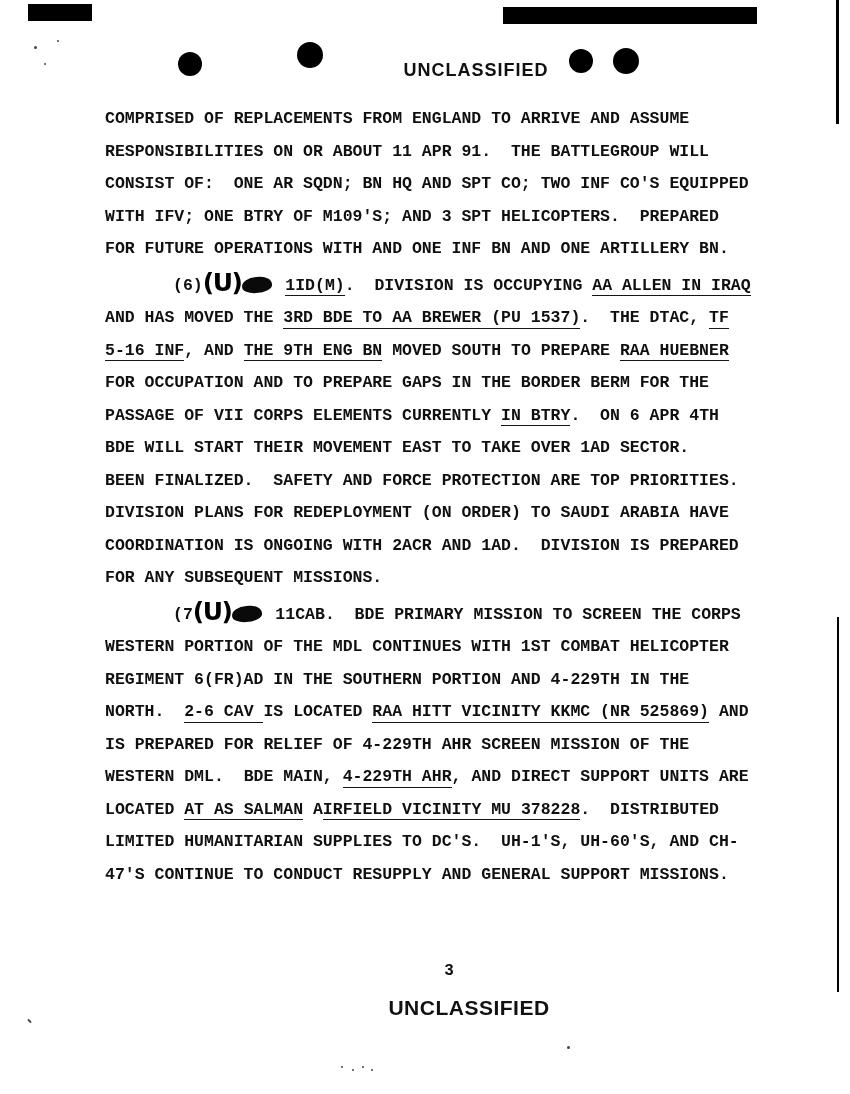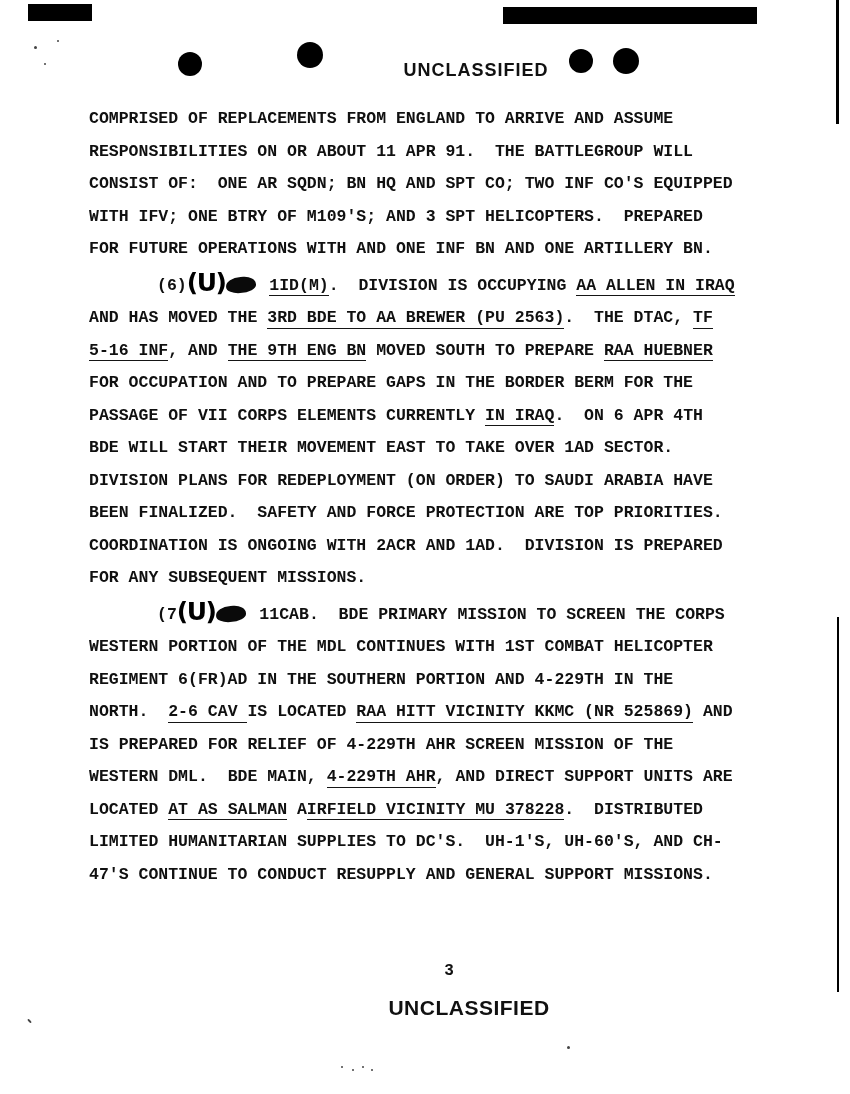--- a/index.html
+++ b/index.html
@@ -25,21 +25,21 @@
     font-family:"Liberation Mono","DejaVu Sans Mono",monospace;font-weight:700;
     font-size:16px;color:#111;
   }
   .footer-class{
     position:absolute;top:996px;left:0;right:0;text-align:center;text-indent:40px;
     font-family:"Liberation Sans","DejaVu Sans",sans-serif;font-weight:700;
     font-size:21px;letter-spacing:0.5px;color:#111;
   }
   
   .body-text{
-    position:absolute;top:103px;left:89px;width:700px;
+    position:absolute;top:103px;left:105px;width:700px;
     font-size:16.5px;font-weight:700;line-height:32.5px;color:#101010;
   }
   .line{white-space:pre;}
   .line.indent{padding-left:68px;}
   .seg{display:inline;}
   .seg.underline{border-bottom:1.8px solid #151515;padding-bottom:0.5px;text-align:right;}
   .seg.wavy{
     text-decoration-style:wavy;
     text-decoration-thickness:1.2px;text-underline-offset:4px;
   }
@@ -81,27 +81,27 @@
 
   <div class="header-class">UNCLASSIFIED</div>
 
   <div class="body-text" id="body-lines">
       <div class="line"><span class="seg normal">COMPRISED OF REPLACEMENTS FROM ENGLAND TO ARRIVE AND ASSUME</span></div>
       <div class="line"><span class="seg normal">RESPONSIBILITIES ON OR ABOUT 11 APR 91.  THE BATTLEGROUP WILL</span></div>
       <div class="line"><span class="seg normal">CONSIST OF:  ONE AR SQDN; BN HQ AND SPT CO; TWO INF CO'S EQUIPPED</span></div>
       <div class="line"><span class="seg normal">WITH IFV; ONE BTRY OF M109'S; AND 3 SPT HELICOPTERS.  PREPARED</span></div>
       <div class="line"><span class="seg normal">FOR FUTURE OPERATIONS WITH AND ONE INF BN AND ONE ARTILLERY BN.</span></div>
       <div class="line indent"><span class="seg normal">(6)</span><span class="seg hand">(U)</span><span class="seg redaction"></span><span class="seg normal"> </span><span class="seg underline">1ID(M)</span><span class="seg normal">.  DIVISION IS OCCUPYING </span><span class="seg underline">AA ALLEN IN IRAQ</span></div>
-      <div class="line"><span class="seg normal">AND HAS MOVED THE </span><span class="seg underline">3RD BDE TO AA BREWER (PU 2563)</span><span class="seg normal">.  THE DTAC, </span><span class="seg underline">TF</span></div>
+      <div class="line"><span class="seg normal">AND HAS MOVED THE </span><span class="seg underline">3RD BDE TO AA BREWER (PU 1537)</span><span class="seg normal">.  THE DTAC, </span><span class="seg underline">TF</span></div>
       <div class="line"><span class="seg underline">5-16 INF</span><span class="seg normal">, AND </span><span class="seg underline">THE 9TH ENG BN</span><span class="seg normal"> MOVED SOUTH TO PREPARE </span><span class="seg underline">RAA HUEBNER</span></div>
       <div class="line"><span class="seg normal">FOR OCCUPATION AND TO PREPARE GAPS IN THE BORDER BERM FOR THE</span></div>
-      <div class="line"><span class="seg normal">PASSAGE OF </span><span class="seg wavy">VII CORPS</span><span class="seg normal"> ELEMENTS CURRENTLY </span><span class="seg underline">IN IRAQ</span><span class="seg normal">.  ON 6 APR 4TH</span></div>
+      <div class="line"><span class="seg normal">PASSAGE OF </span><span class="seg wavy">VII CORPS</span><span class="seg normal"> ELEMENTS CURRENTLY </span><span class="seg underline">IN BTRY</span><span class="seg normal">.  ON 6 APR 4TH</span></div>
       <div class="line"><span class="seg normal">BDE WILL START THEIR MOVEMENT EAST TO TAKE OVER 1AD SECTOR.</span></div>
+      <div class="line"><span class="seg normal">BEEN FINALIZED.  SAFETY AND FORCE PROTECTION ARE TOP PRIORITIES.</span></div>
       <div class="line"><span class="seg normal">DIVISION PLANS FOR REDEPLOYMENT (ON ORDER) TO SAUDI ARABIA HAVE</span></div>
-      <div class="line"><span class="seg normal">BEEN FINALIZED.  SAFETY AND FORCE PROTECTION ARE TOP PRIORITIES.</span></div>
       <div class="line"><span class="seg normal">COORDINATION IS ONGOING WITH 2ACR AND 1AD.  DIVISION IS PREPARED</span></div>
       <div class="line"><span class="seg normal">FOR ANY SUBSEQUENT MISSIONS.</span></div>
       <div class="line indent"><span class="seg normal">(7</span><span class="seg hand">(U)</span><span class="seg redaction"></span><span class="seg normal"> 11CAB.  BDE PRIMARY MISSION TO SCREEN THE CORPS</span></div>
       <div class="line"><span class="seg normal">WESTERN PORTION OF THE MDL CONTINUES WITH 1ST COMBAT HELICOPTER</span></div>
       <div class="line"><span class="seg normal">REGIMENT 6(FR)AD IN THE SOUTHERN PORTION AND 4-229TH IN THE</span></div>
       <div class="line"><span class="seg normal">NORTH.  </span><span class="seg underline">2-6 CAV </span><span class="seg normal">IS LOCATED </span><span class="seg underline">RAA HITT VICINITY KKMC (NR 525869)</span><span class="seg normal"> AND</span></div>
       <div class="line"><span class="seg normal">IS PREPARED FOR RELIEF OF 4-229TH AHR SCREEN MISSION OF THE</span></div>
       <div class="line"><span class="seg normal">WESTERN DML.  </span><span class="seg wavy">BDE MAIN</span><span class="seg normal">, </span><span class="seg underline">4-229TH AHR</span><span class="seg normal">, AND DIRECT SUPPORT UNITS ARE</span></div>
       <div class="line"><span class="seg normal">LOCATED </span><span class="seg underline">AT AS SALMAN</span><span class="seg normal"> A</span><span class="seg underline">IRFIELD VICINITY MU 378228</span><span class="seg normal">.  DISTRIBUTED</span></div>
       <div class="line"><span class="seg normal">LIMITED HUMANITARIAN SUPPLIES TO DC'S.  UH-1'S, UH-60'S, AND CH-</span></div>

